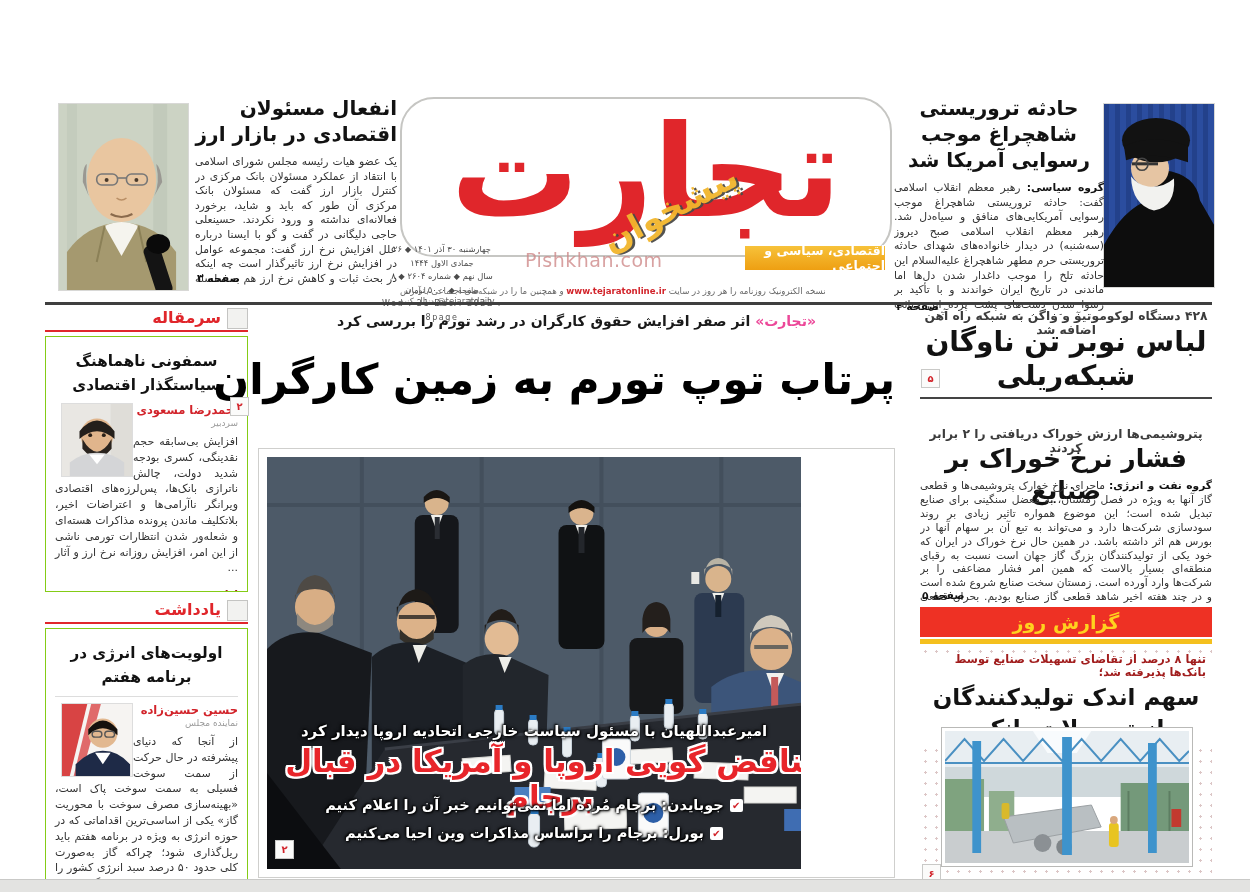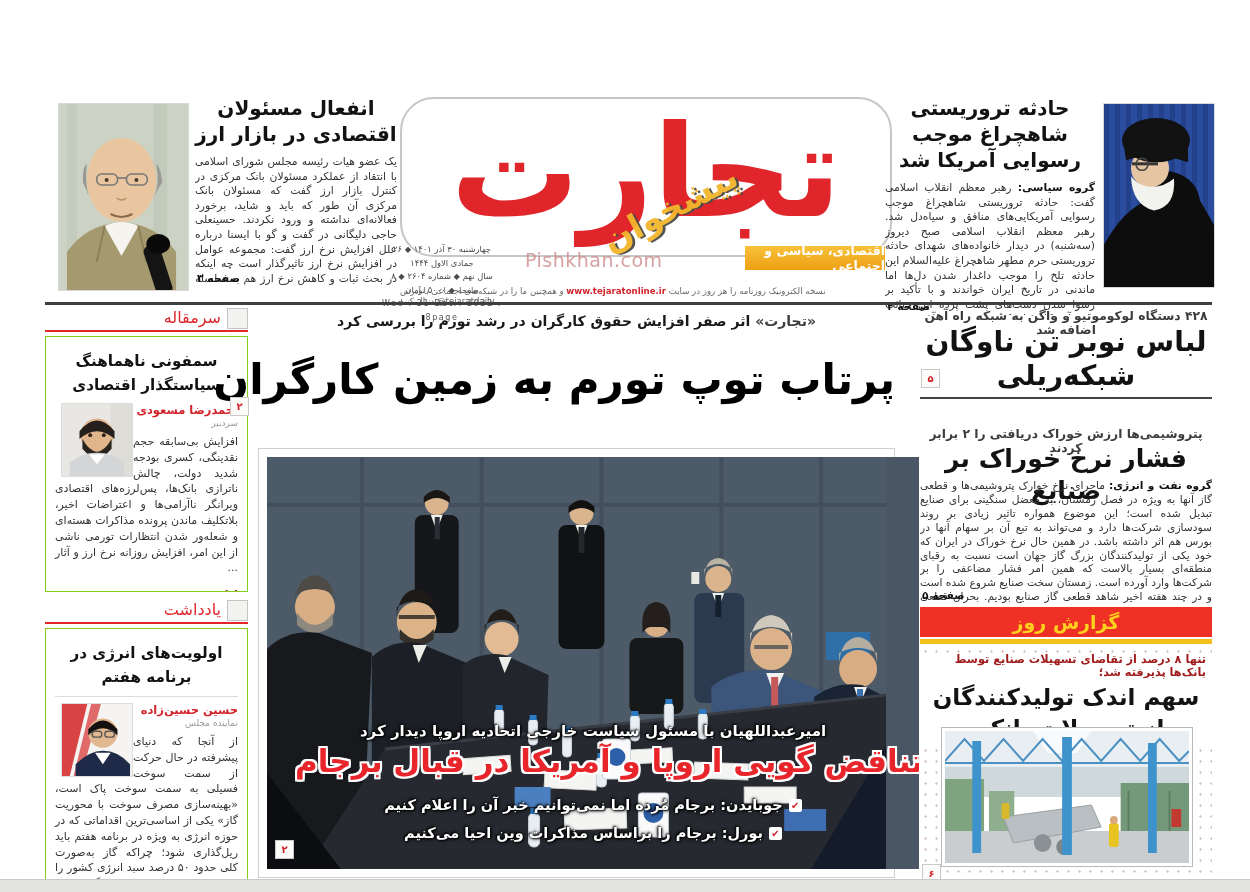--- a/index.html
+++ b/index.html
@@ -10,25 +10,25 @@
   
   .pgbox{position:absolute;width:17px;height:17px;background:#fbfbfa;border:1px solid #c9c9c7;
          color:#d2232a;font-size:10px;font-weight:bold;display:flex;align-items:center;justify-content:center;}
   .pref{position:absolute;left:2px;bottom:0;font-weight:bold;color:#111;}
   .bodytxt{font-size:10.8px;line-height:14.6px;text-align:justify;color:#333;overflow:hidden;position:relative;}
   .bodytxt .lead{font-weight:bold;color:#111;}
   
   .s-tl{left:45px;top:95px;width:352px;height:202px;}
   .portrait-l{position:absolute;left:13px;top:8px;width:129px;height:186px;border:1px solid #d8d8d6;overflow:hidden;}
   .s-tl .txt{position:absolute;left:150px;top:0;width:202px;height:202px;}
-  .h-tl{margin:0;font-size:20px;line-height:26px;font-weight:bold;color:#121212;text-align:center;}
+  .h-tl{margin:0;font-size:20px;line-height:26px;font-weight:bold;color:#121212;}
   .s-tl .bodytxt{margin-top:8px;height:132px;}
   .s-tr{left:885px;top:95px;width:330px;height:202px;}
   .portrait-r{position:absolute;left:218px;top:8px;width:110px;height:183px;border:1px solid #d8d8d6;overflow:hidden;}
-  .s-tr .txt{position:absolute;left:0;top:0;width:210px;height:202px;}
+  .s-tr .txt{position:absolute;left:9px;top:0;width:210px;height:202px;}
   .h-tr{margin:0;font-size:20px;line-height:26px;font-weight:bold;color:#121212;text-align:center;}
   .s-tr .bodytxt{margin-top:8px;height:134px;}
   
   .logo-bubble{left:400px;top:97px;width:488px;height:156px;border:2px solid #c6c6c3;border-radius:34px;}
   .logo-text{position:absolute;left:0;top:-12px;width:100%;text-align:center;font-size:128px;line-height:170px;
              font-weight:bold;color:#e0262b;
              text-shadow:-3px -3px 0 #fff,3px -3px 0 #fff,-3px 3px 0 #fff,3px 3px 0 #fff,0 0 2px #fff;}
   .dateblock{left:381px;top:243px;width:122px;text-align:center;font-size:8.4px;line-height:13.5px;color:#4a4a4a;}
   .date-en{font-size:8px;letter-spacing:1.6px;color:#555;direction:ltr;}
   .edition-pill{left:745px;top:246px;width:140px;height:24px;border-radius:0;
@@ -36,38 +36,38 @@
                 display:flex;align-items:center;justify-content:center;}
   .wm-fa{left:596px;top:188px;font-size:34px;font-weight:bold;color:#f2b62d;transform:rotate(-28deg);
          text-shadow:2px 2px 0 #4a4a48;opacity:.95;}
   .wm-en{left:525px;top:249px;font-size:19px;letter-spacing:.5px;color:#cf8a8a;opacity:.8;direction:ltr;}
   .webline{left:400px;top:286px;width:482px;font-size:8.6px;color:#666;text-align:left;}
   .webline .url{color:#d2232a;font-weight:bold;direction:ltr;unicode-bidi:embed;}
   .toprule{left:45px;top:302px;width:1167px;height:2.5px;background:#3f3f3f;}
   
   .tabhead{left:45px;width:203px;height:24px;}
   .tabsq{position:absolute;right:0;top:0;width:19px;height:19px;background:#f2f2f0;border:1px solid #c4c4c2;}
-  .tabtxt{position:absolute;right:27px;top:0;font-size:16px;font-weight:normal;color:#e0262b;}
+  .tabtxt{position:absolute;right:27px;top:0;font-size:16px;font-weight:bold;color:#e0262b;}
   .tabline{position:absolute;left:0;right:0;top:22px;height:2px;background:#e0262b;}
   .sbox{left:45px;width:203px;background:#fff;border:1px solid #84cc16;box-sizing:border-box;padding:10px 9px;overflow:hidden;}
   .sbox h3{margin:2px 0 6px;font-size:15.2px;line-height:24px;font-weight:bold;text-align:center;color:#121212;}
   .sbox h3.uline{border-bottom:1px solid #ddd;padding-bottom:7px;}
   .authphoto{float:left;width:70px;height:72px;margin:0 0 4px 6px;border:1px solid #ddd;overflow:hidden;}
   .aname{font-size:11.5px;font-weight:bold;color:#d2232a;margin:2px 0 0;}
   .arole{font-size:9px;color:#9a9a9a;margin:1px 0 6px;}
   .sbody{font-size:11px;line-height:15.8px;text-align:justify;color:#333;}
   .more{font-size:11px;font-weight:bold;color:#a32020;margin-top:12px;}
   
   .lead-kicker{left:258px;top:313px;width:637px;text-align:center;font-size:14px;font-weight:bold;color:#1a1a1a;}
-  .lead-kicker .brand{color:#404040;}
+  .lead-kicker .brand{color:#ec4899;}
   .lead-title{left:258px;top:330px;width:637px;text-align:center;font-size:42px;line-height:100px;
               font-weight:bold;color:#000000;white-space:nowrap;letter-spacing:-1px;}
   
   .photo-frame{left:258px;top:448px;width:637px;height:430px;background:#fff;border:1px solid #cfcfcd;box-sizing:border-box;padding:8px;}
-  .photo{position:relative;width:652px;height:412px;background:#4a5664;overflow:hidden;text-decoration:underline;}
+  .photo{position:relative;width:534px;height:412px;background:#4a5664;overflow:hidden;text-decoration:underline;}
   .ph-kicker{position:absolute;left:0;top:265px;width:100%;text-align:center;font-size:15px;font-weight:bold;color:#fff;
              text-shadow:0 0 4px #000,1px 1px 2px #000,-1px -1px 2px #000;}
   .ph-title{position:absolute;left:0;top:286px;width:100%;text-align:center;font-size:31px;font-weight:bold;color:#e8252a;
             text-shadow:-2px -2px 0 #fff,2px -2px 0 #fff,-2px 2px 0 #fff,2px 2px 0 #fff,-2px 0 0 #fff,2px 0 0 #fff,0 -2px 0 #fff,0 2px 0 #fff;margin-left:16px;}
   .ph-bullet{position:absolute;left:0;width:100%;text-align:center;font-size:14.5px;font-weight:bold;color:#fff;
              text-shadow:0 0 4px #000,1px 1px 2px #000,-1px -1px 2px #000;}
   .chk{display:inline-block;width:13px;height:13px;background:#fff;border-radius:2px;color:#d2232a;
        font-size:10px;line-height:13px;font-weight:bold;margin-left:6px;vertical-align:1px;text-shadow:none;}
   .chk::before{content:"✔";}
   

